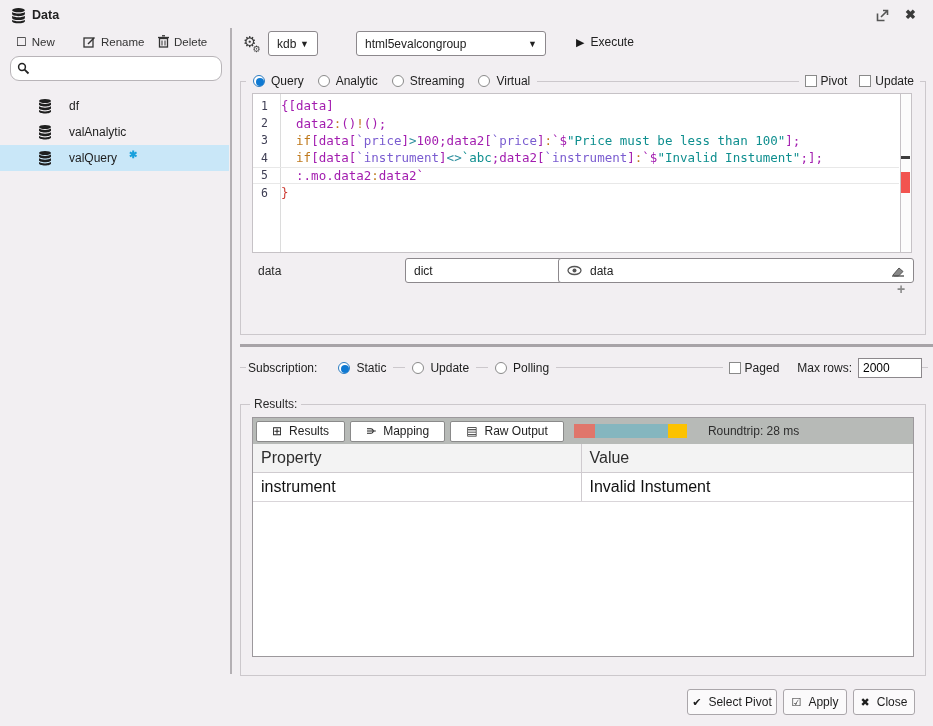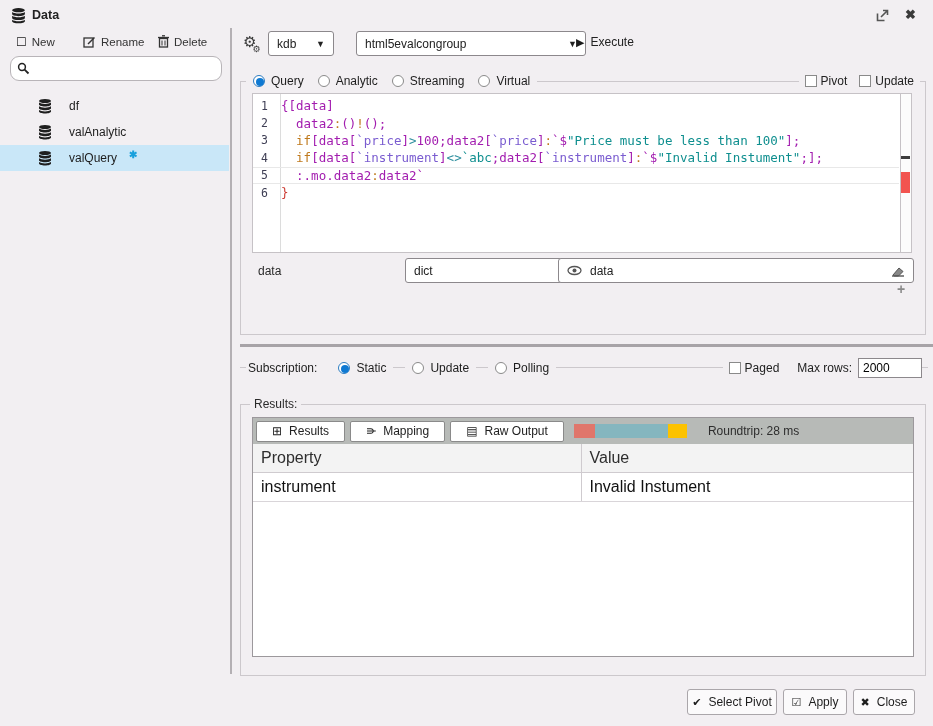--- a/index.html
+++ b/index.html
@@ -28,22 +28,22 @@
   .nav-item.selected { background:#c9e7f8; }
   .mod-star { color:#18a0dc; font-size:10px; position:relative; top:-4px; left:-4px; font-weight:bold; }
   .v-divider { left:230px; top:28px; width:2px; height:646px; background:#b4b0b4; cursor:col-resize; }
 
   
   .gears { left:243px; top:33px; font-size:15px; color:#3a3a3a; }
   .gears .g2 { font-size:9px; position:relative; top:5px; left:-4px; }
   .dropdown { height:25px; background:#fff; border:1px solid #8c888c; border-radius:3px;
     display:flex; align-items:center; justify-content:space-between; padding:0 8px; font-size:12px; cursor:pointer; }
   .dd-caret { font-size:9px; color:#222; }
-  .dd-server { left:268px; top:31px; width:66px; }
-  .dd-group { left:356px; top:31px; width:230px;gap:48px; }
+  .dd-server { left:268px; top:31px; width:50px; }
+  .dd-group { left:356px; top:31px; width:190px;gap:48px; }
   .execute-btn { left:576px; top:35px; display:flex; align-items:center; gap:6px; font-size:12px; cursor:pointer; }
   .play-glyph { font-size:11px; color:#1a1a1a; }
 
   
   .groupbox { border:1px solid #ccc8cc; }
   .gb-query { left:240px; top:81px; width:686px; height:254px; }
   .gb-results { left:240px; top:404px; width:686px; height:272px; }
   .gb-legend { background:#f2eff2; padding:0 4px; font-size:12px; color:#2a2a2a; }
 
   

